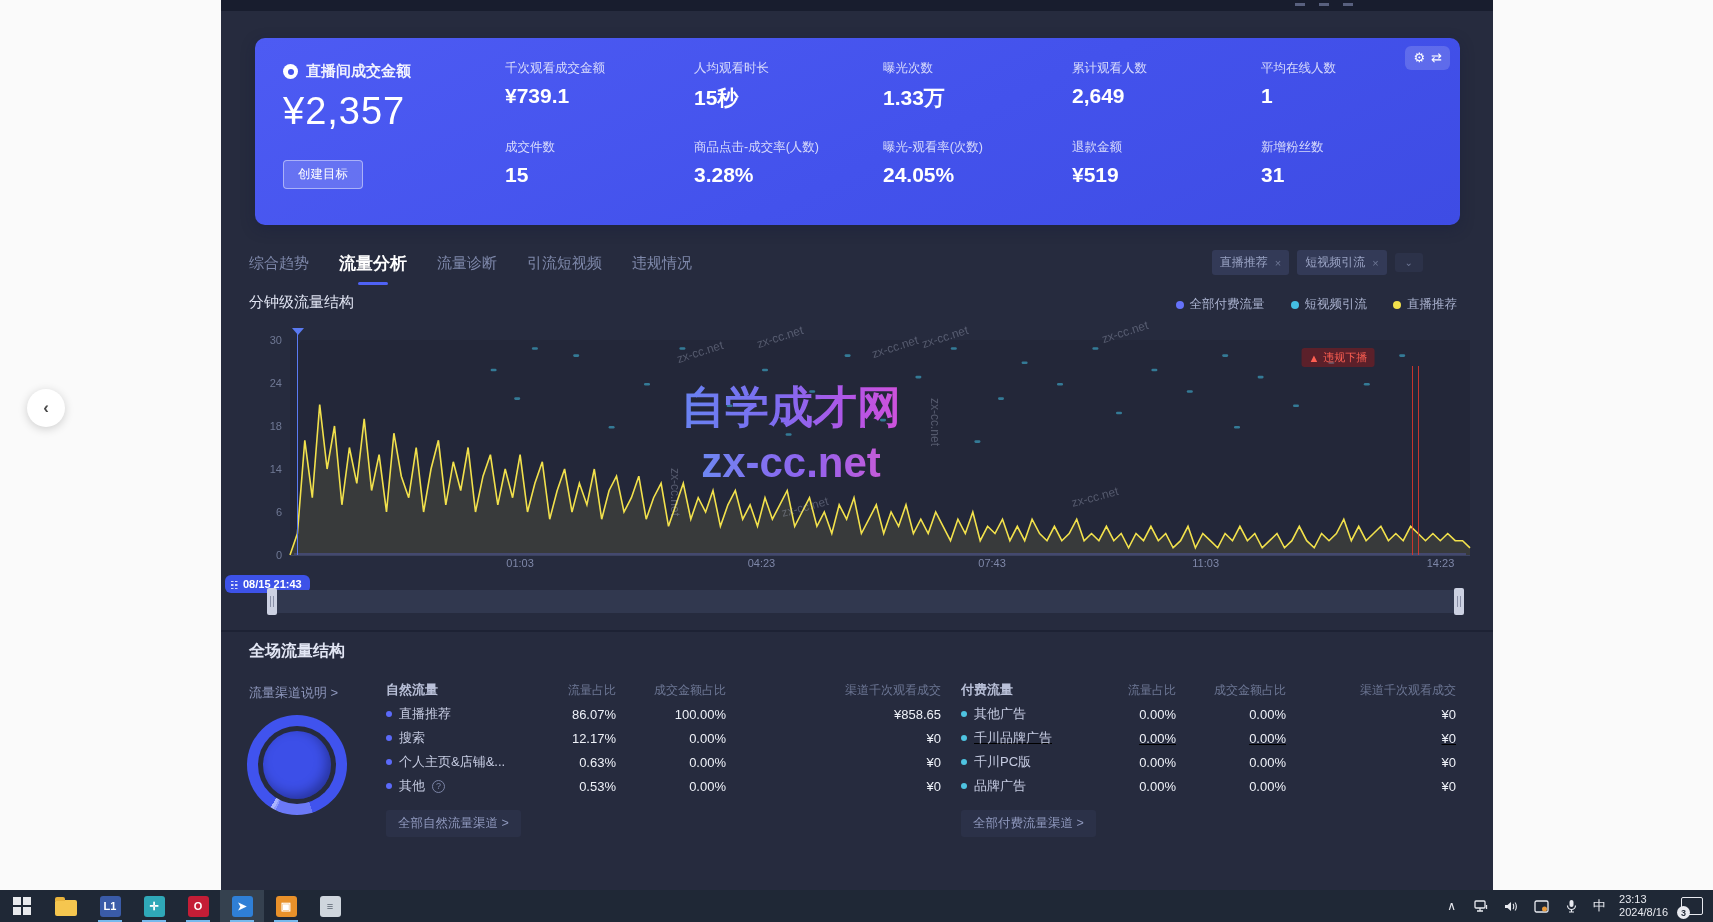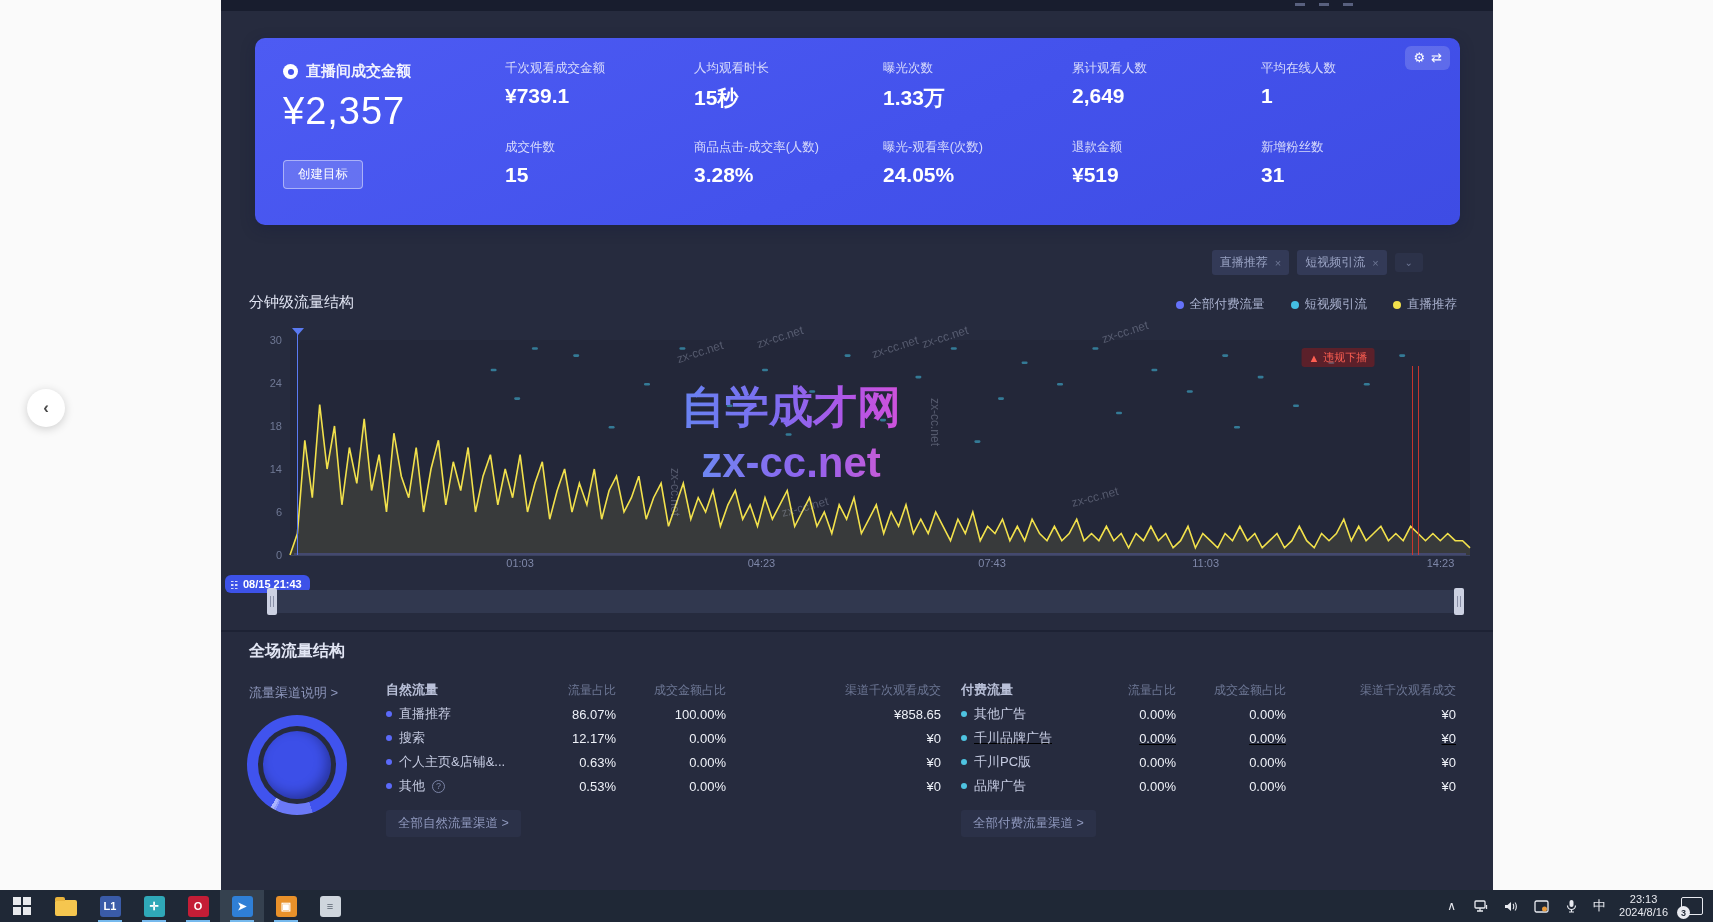--- a/index.html
+++ b/index.html
@@ -139,21 +139,21 @@
   .win-logo i { background:#e8eaed; }
   .ico-box { width:21px; height:21px; border-radius:3px; display:flex; align-items:center;
     justify-content:center; color:#fff; font-size:11px; font-weight:bold; }
   .folder { width:22px; height:16px; background:#f5c64f; border-radius:2px; position:relative; margin-top:3px;}
   .folder::before { content:""; position:absolute; top:-3px; left:0; width:10px; height:4px;
     background:#e8b33c; border-radius:2px 2px 0 0; }
   .tb-tray { margin-left:auto; display:flex; align-items:center; gap:13px; padding-right:10px; color:#e8eaf0; }
   .tray-ico { width:17px; height:17px; display:flex; align-items:center; justify-content:center;
     color:#e8eaf0; font-size:12px; cursor:pointer; }
   .tray-ime { font-size:13px; cursor:pointer; }
-  .tray-clock { text-align:center; font-size:11px; line-height:13px; cursor:pointer; }
+  .tray-clock { text-align:left; font-size:11px; line-height:13px; cursor:pointer; }
   .tray-note { position:relative; width:22px; height:18px; cursor:pointer; }
   .tray-note .bubble { position:absolute; inset:0; border:1.5px solid #e8eaf0; border-radius:2px; }
   .tray-note .cnt { position:absolute; left:-4px; bottom:-4px; width:13px; height:13px; border-radius:50%;
     background:#e8eaf0; color:#1f2836; font-size:9px; display:flex; align-items:center; justify-content:center; font-weight:bold;}
 </style>
 </head>
 <body>
 
 <div class="stage">
 
@@ -218,20 +218,27 @@
             <div class="m-label">退款金额</div>
             <div class="m-value">¥519</div>
           </div>
           <div class="metric">
             <div class="m-label">新增粉丝数</div>
             <div class="m-value">31</div>
           </div>
         </div>
     </div>
 
+    <div class="tabs-row" id="tabs">
+        <div class="tab">综合趋势</div>
+        <div class="tab active">流量分析</div>
+        <div class="tab">流量诊断</div>
+        <div class="tab">引流短视频</div>
+        <div class="tab">违规情况</div>
+      </div>
     <div class="filter-tags" id="filter-tags">
         <div class="f-tag">
           <span>直播推荐</span>
           <span class="x">×</span>
         </div>
         <div class="f-tag">
           <span>短视频引流</span>
           <span class="x">×</span>
         </div>
         <span class="tag-caret">⌄</span>

